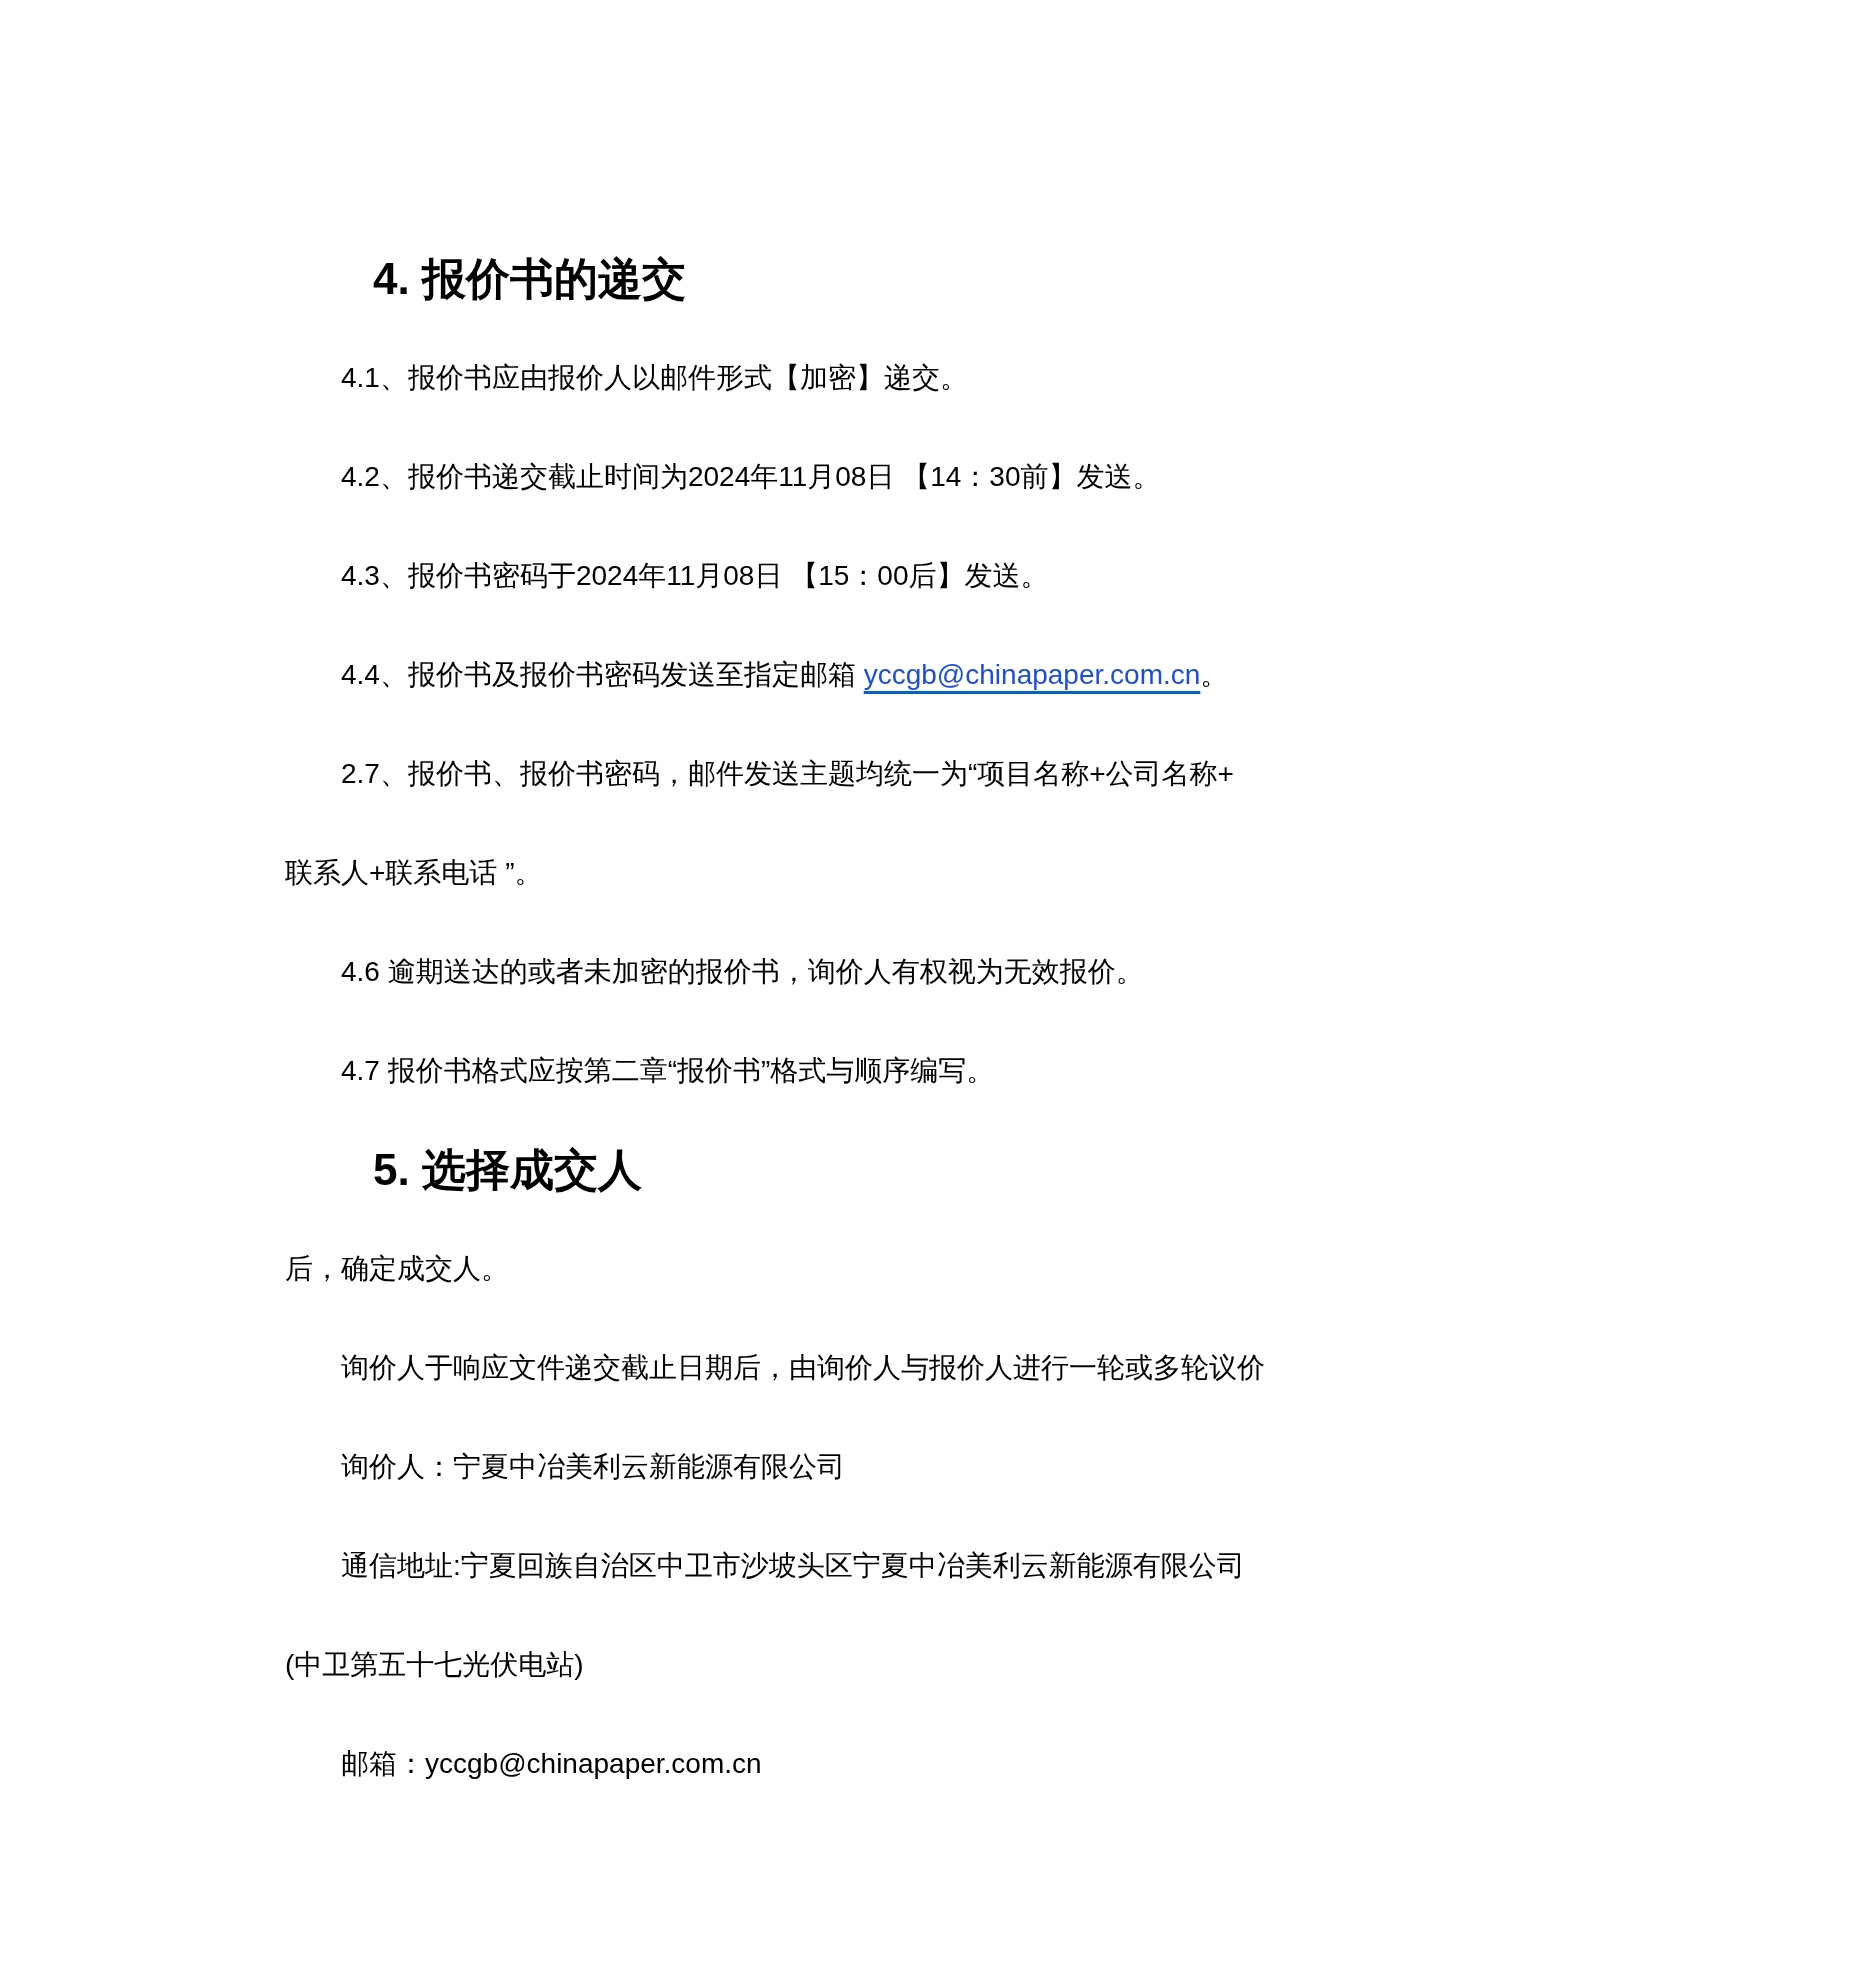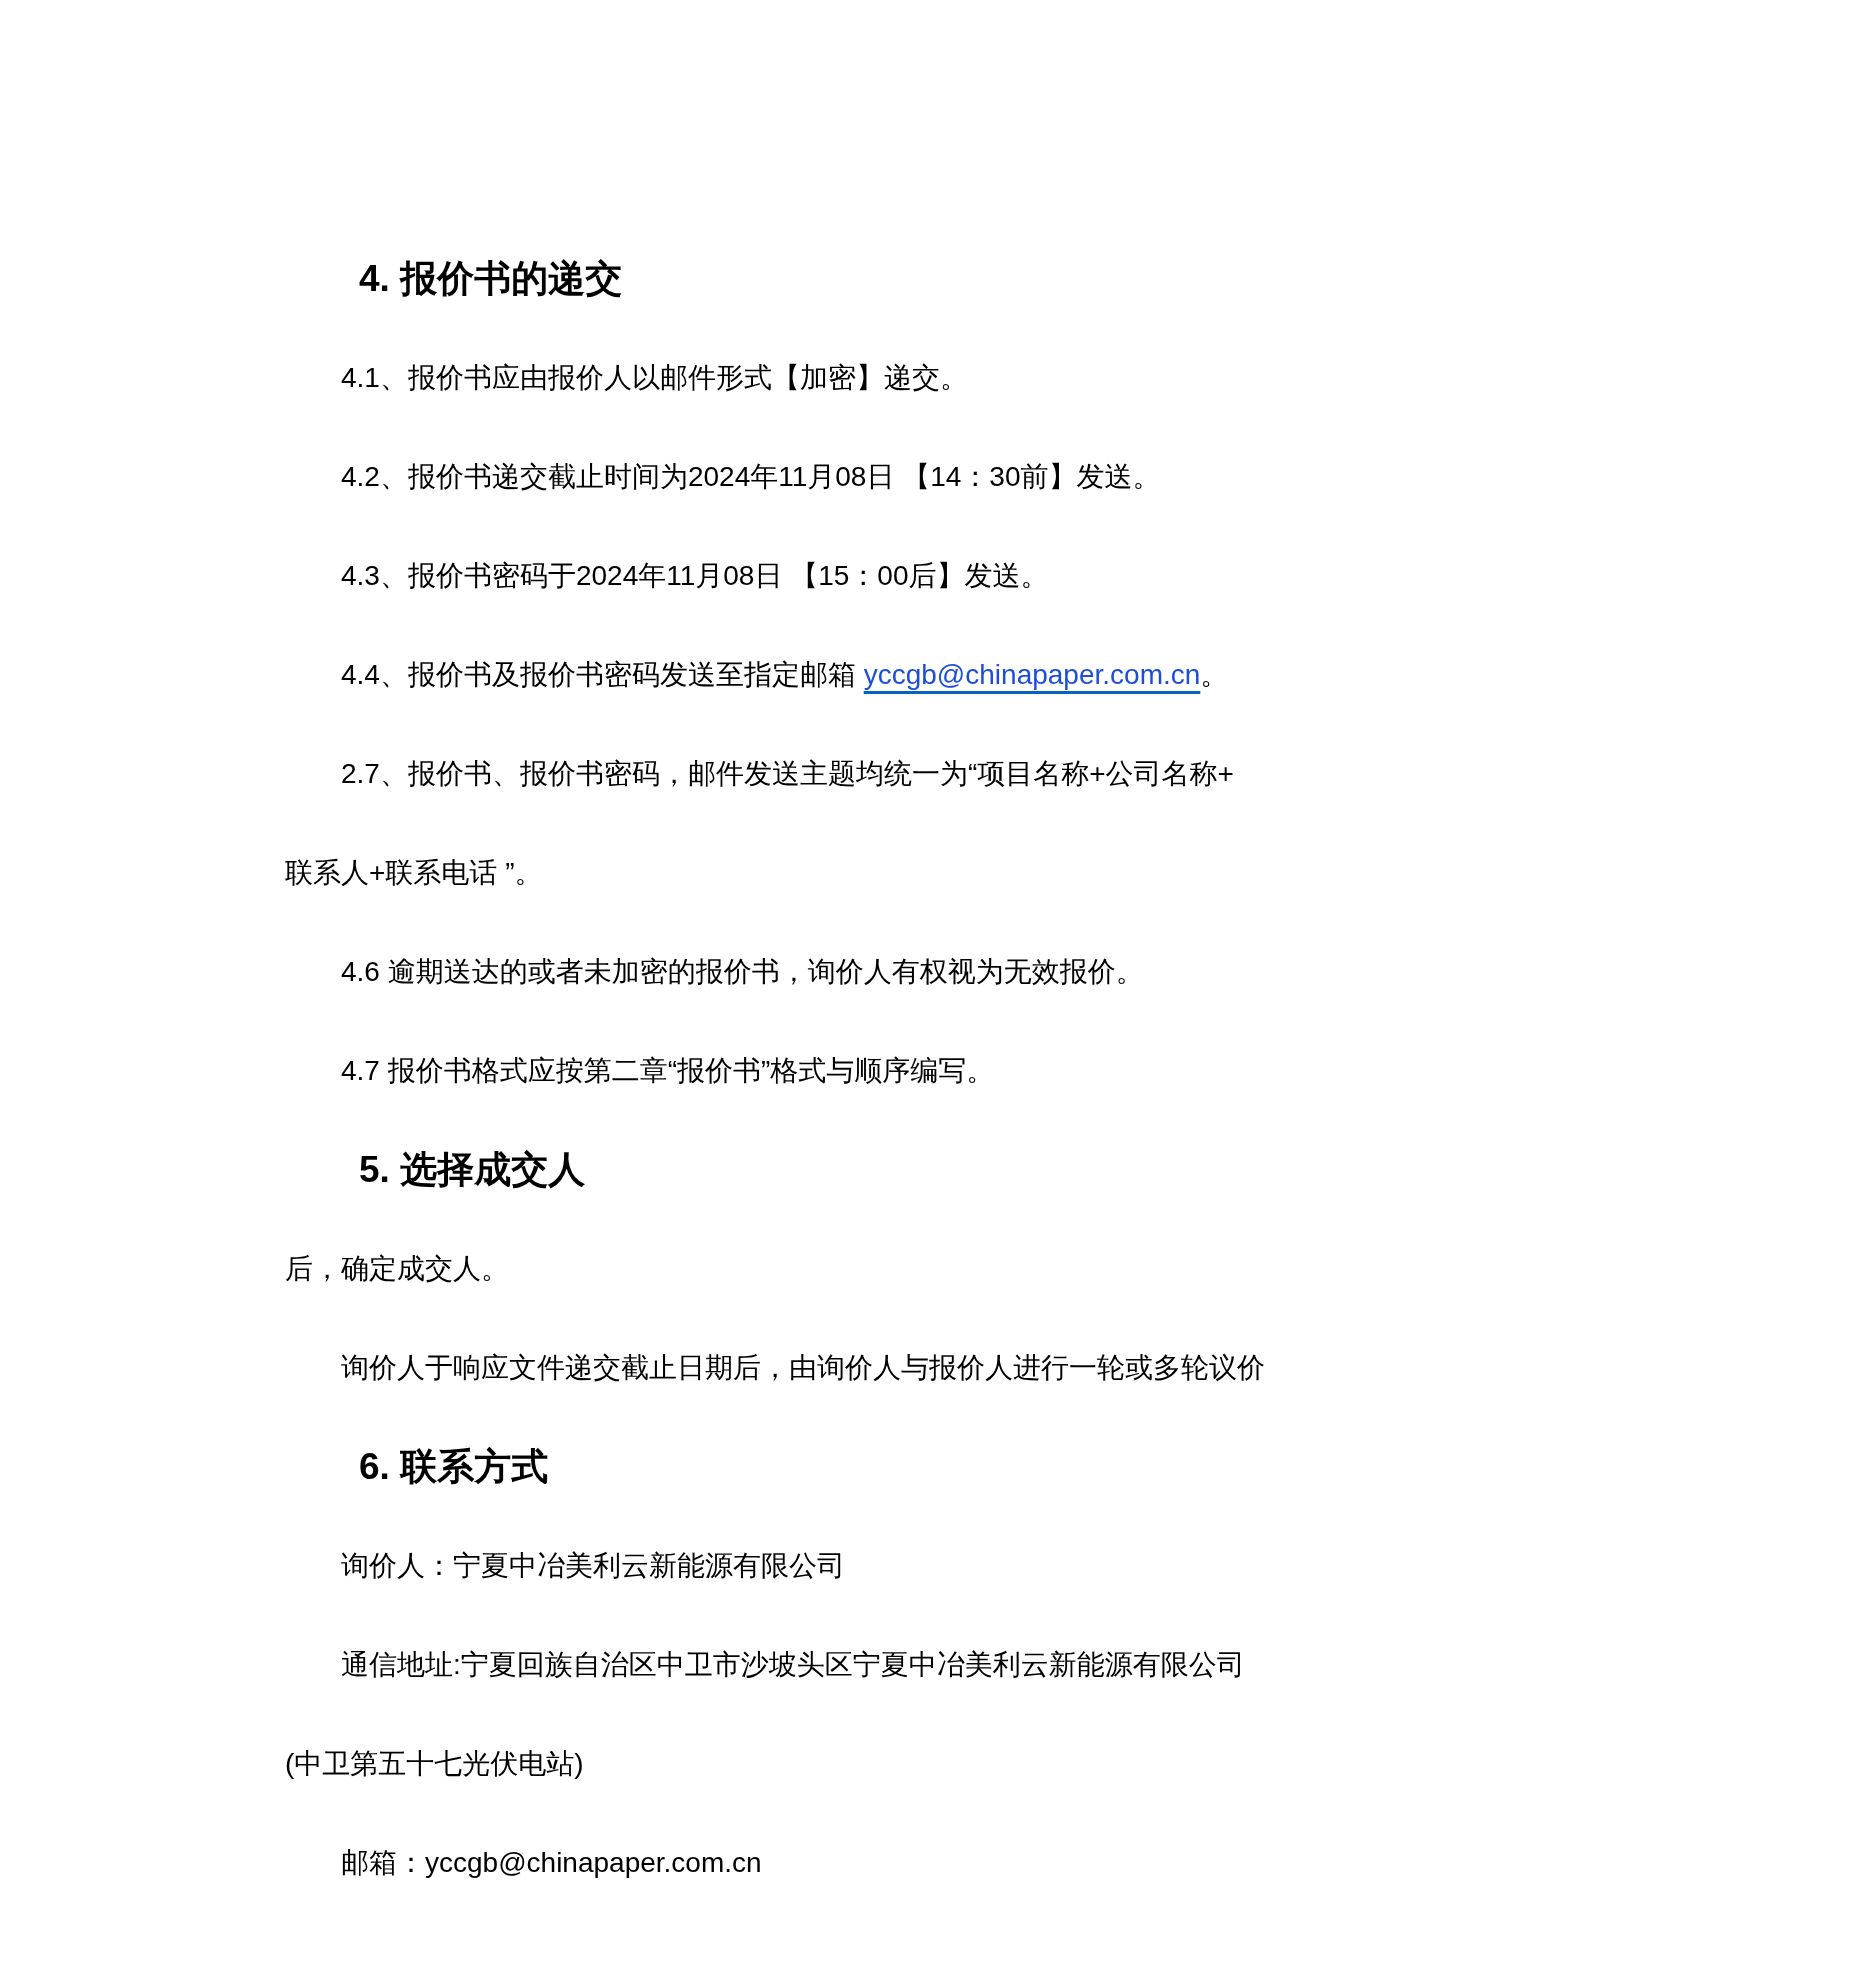--- a/index.html
+++ b/index.html
@@ -18,21 +18,21 @@
     top: 229px;
     width: 1336px;
   }
   .line {
     font-size: 28px;
     line-height: 99px;
     white-space: pre;
   }
   .line.first { text-indent: 2em; }
   .heading {
-    font-size: 37px;
+    font-size: 44px;
     line-height: 99px;
     font-weight: 600;
     text-indent: 2em;
     white-space: pre;
   }
   .link {
     color: #1d4ed8;
     text-decoration: underline;
     text-decoration-color: #0563c1;
     text-decoration-thickness: 2.8px;
@@ -63,21 +63,20 @@
     <div class="line first">4.6 逾期送达的或者未加密的报价书，询价人有权视为无效报价。</div>
 
     <div class="line first">4.7 报价书格式应按第二章“报价书”格式与顺序编写。</div>
 
     <div class="heading">5. 选择成交人</div>
 
     <div class="line">后，确定成交人。</div>
 
     <div class="line first">询价人于响应文件递交截止日期后，由询价人与报价人进行一轮或多轮议价</div>
 
-    <div class="heading">6. 联系方式</div>
 
     <div class="line first">询价人：宁夏中冶美利云新能源有限公司</div>
 
     <div class="line first">通信地址:宁夏回族自治区中卫市沙坡头区宁夏中冶美利云新能源有限公司</div>
 
     <div class="line">(中卫第五十七光伏电站)</div>
 
     <div class="line first">邮箱：yccgb@chinapaper.com.cn</div>
 
   </div>

